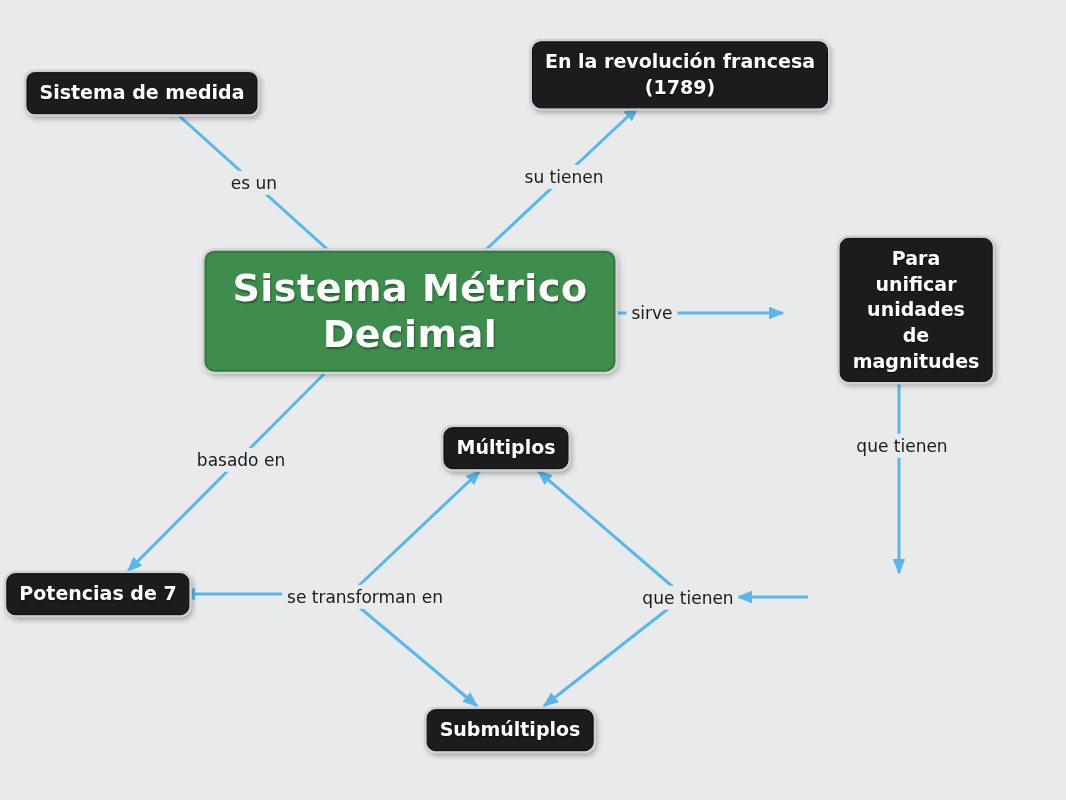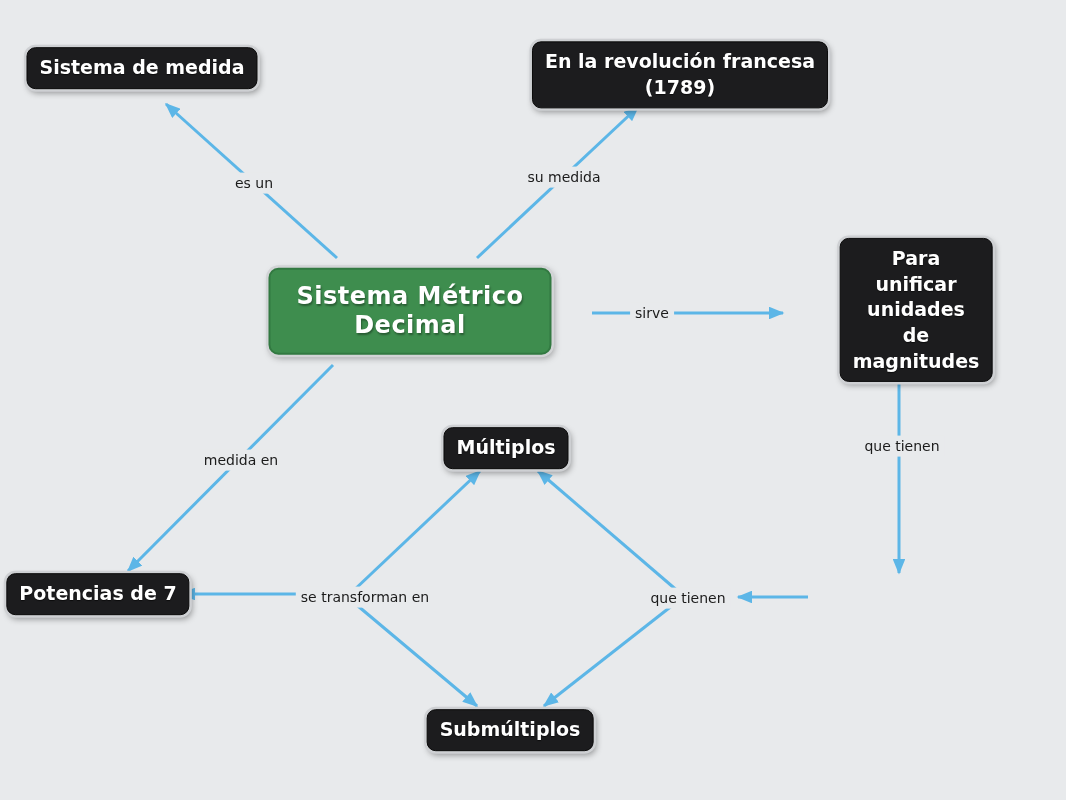--- a/index.html
+++ b/index.html
@@ -44,34 +44,34 @@
     border: 1px solid #0a0a0a;
     font-size: 19px;
     line-height: 1.35;
     padding: 7px 12px;
     box-shadow: 0 0 0 2.5px #ced0d3, 2px 3px 6px rgba(0,0,0,0.38);
     text-shadow: 0 1px 1px rgba(0,0,0,0.6);
   }
   .node.green {
     background: #3e8d4e;
     border: 2px solid #327941;
-    font-size: 24px;
+    font-size: 38px;
     line-height: 1.22;
     padding: 12px 26px;
     letter-spacing: 0.5px;
     box-shadow: 0 0 0 2.5px #d2d4d6, 2px 3px 7px rgba(0,0,0,0.35);
     text-shadow: 1px 2px 2px rgba(0,0,0,0.35);
     border-radius: 10px;
   }
   .edge-label {
     position: absolute;
     transform: translate(-50%, -50%);
     background: #e8eaec;
     color: #1b1b1b;
-    font-size: 14px;
+    font-size: 17px;
     line-height: 1.2;
     padding: 2px 5px;
     white-space: nowrap;
     cursor: pointer;
     z-index: 2;
   }
 </style>
 </head>
 <body>
 
@@ -95,42 +95,42 @@
     <line class="edge" x1="352" y1="601" x2="477" y2="706" marker-end="url(#arrow)"></line>
 
     <line class="edge" x1="680" y1="593" x2="538" y2="471" marker-end="url(#arrow)"></line>
     <line class="edge" x1="678" y1="601" x2="544" y2="706" marker-end="url(#arrow)"></line>
     <line class="edge" x1="808" y1="597" x2="738" y2="597" marker-end="url(#arrow)"></line>
   </svg>
 
   <div class="node green" style="left:410px; top:311px;">Sistema Métrico
 Decimal</div>
 
-  <div class="node black" style="left:142px; top:68px;">Sistema de medida</div>
+  <div class="node black" style="left:142px; top:93px;border-radius:8px;">Sistema de medida</div>
 
   <div class="node black" style="left:680px; top:75px;">En la revolución francesa
 (1789)</div>
 
   <div class="node black" style="left:899px; top:310px;margin-left:17px;">Para unificar
 unidades de magnitudes</div>
 
   <div class="node black" style="left:506px; top:448px;">Múltiplos</div>
 
   <div class="node black" style="left:98px; top:594px;">Potencias de 7</div>
 
 
   <div class="node black" style="left:510px; top:730px;">Submúltiplos</div>
 
   <div class="edge-label" style="left:254px; top:183px;">es un</div>
 
-  <div class="edge-label" style="left:564px; top:177px;">su medida</div>
+  <div class="edge-label" style="left:564px; top:177px;">su tienen</div>
 
   <div class="edge-label" style="left:652px; top:313px;">sirve</div>
 
-  <div class="edge-label" style="left:241px; top:460px;">medida en</div>
+  <div class="edge-label" style="left:241px; top:460px;">basado en</div>
 
   <div class="edge-label" style="left:902px; top:446px;">que tienen</div>
 
   <div class="edge-label" style="left:343px; top:597px;margin-left:22px;">se transforman en</div>
 
   <div class="edge-label" style="left:688px; top:598px;">que tienen</div>
 
 </div>
 
 </body></html>

